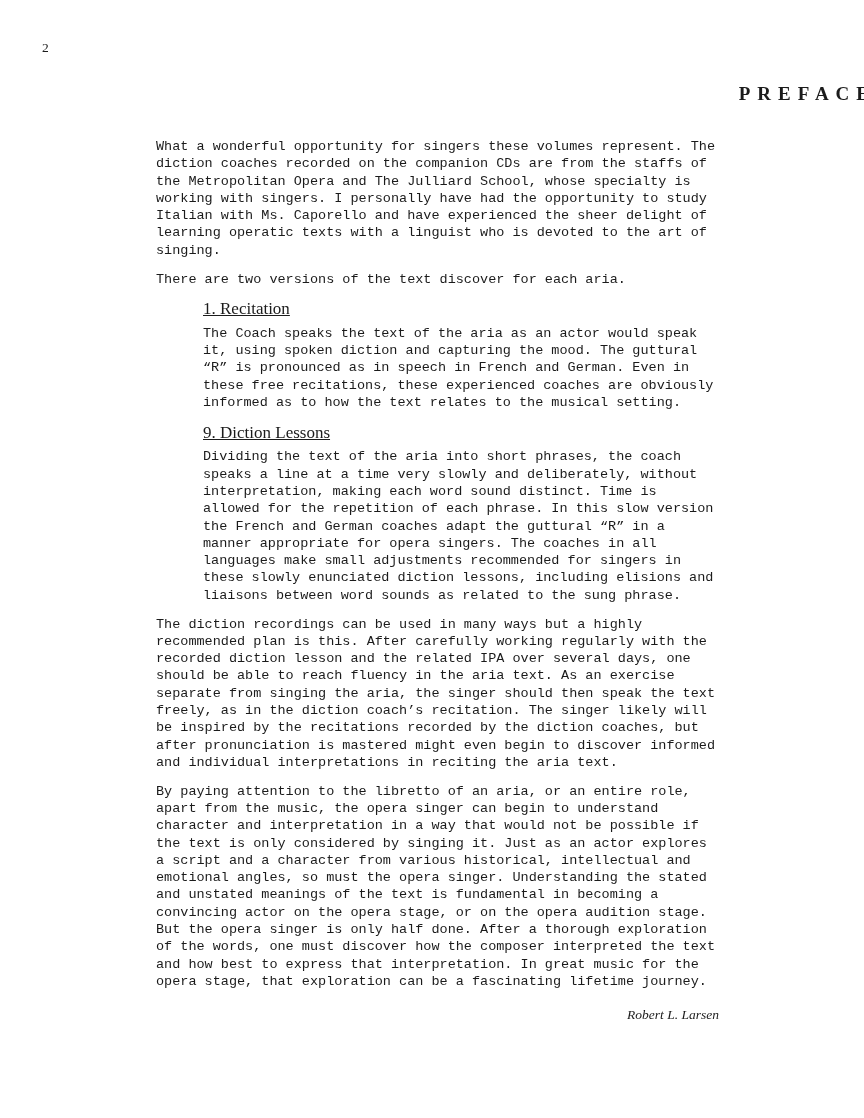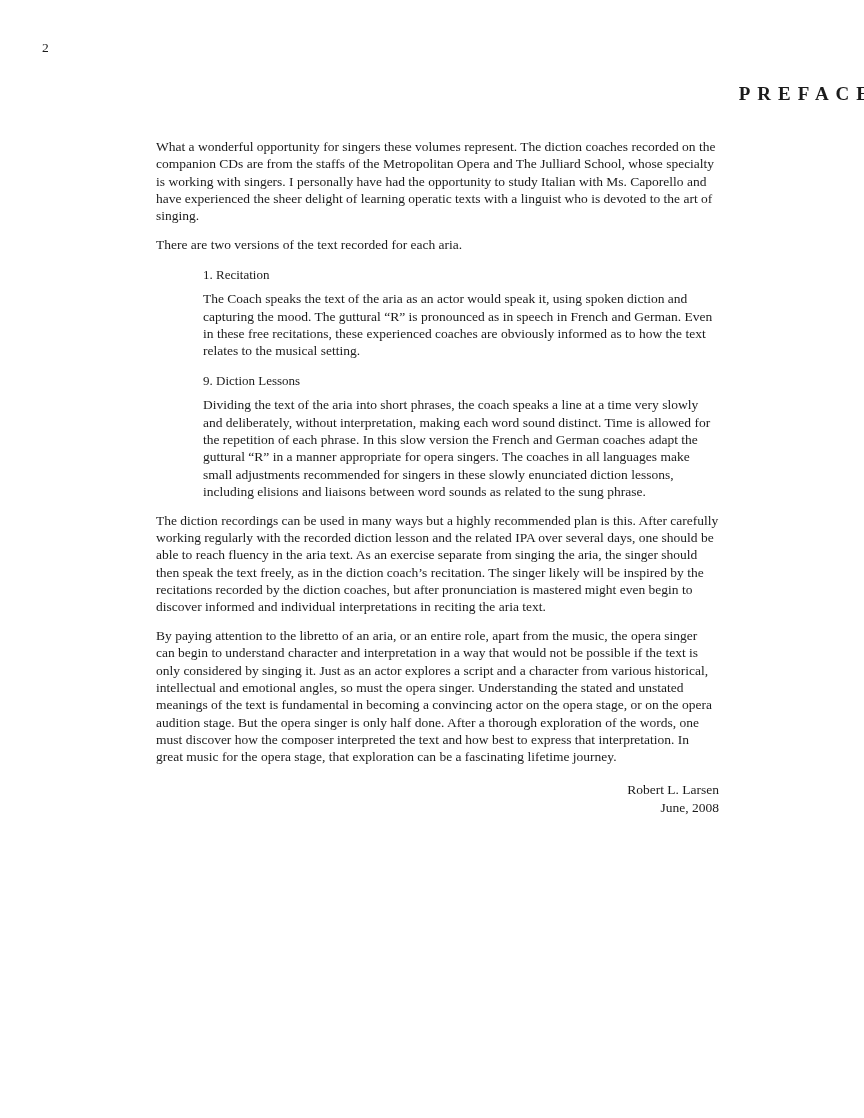--- a/index.html
+++ b/index.html
@@ -38,63 +38,65 @@
     position: absolute;
     left: 156px;
     top: 138px;
     width: 563px;
     font-size: 13.5px;
     line-height: 17.3px;
     text-align: left;
   }
   .content p {
     margin: 0 0 11.5px 0;
+    font-family: Liberation Mono, monospace;
   }
   .section-heading {
     margin: 11px 0 6.5px 47px;
-    font-size: 13px;
+    font-size: 17px;
     font-weight: normal;
     line-height: 19px;
+    text-decoration: underline;
   }
   .indented {
     margin-left: 47px !important;
   }
   .signature {
     margin-top: 16px;
     text-align: right;
     line-height: 17.5px;
+    font-style: italic;
   }
 </style>
 </head>
 <body>
 
 <div class="page">
 
   <div class="page-number">2</div>
 
   <h1 class="title">PREFACE</h1>
 
   <div class="content">
 
     <p>What a wonderful opportunity for singers these volumes represent.  The diction coaches recorded on the companion CDs are from the staffs of the Metropolitan Opera and The Julliard School, whose specialty is working with singers.  I personally have had the opportunity to study Italian with Ms. Caporello and have experienced the sheer delight of learning operatic texts with a linguist who is devoted to the art of singing.</p>
 
-    <p>There are two versions of the text recorded for each aria.</p>
+    <p>There are two versions of the text discover for each aria.</p>
 
     <h2 class="section-heading">1. Recitation</h2>
 
     <p class="indented">The Coach speaks the text of the aria as an actor would speak it, using spoken diction and capturing the mood. The guttural “R” is pronounced as in speech in French and German. Even in these free recitations, these experienced coaches are obviously informed as to how the text relates to the musical setting.</p>
 
     <h2 class="section-heading">9. Diction Lessons</h2>
 
     <p class="indented">Dividing the text of the aria into short phrases, the coach speaks a line at a time very slowly and deliberately, without interpretation, making each word sound distinct. Time is allowed for the repetition of each phrase. In this slow version the French and German coaches adapt the guttural “R” in a manner appropriate for opera singers. The coaches in all languages make small adjustments recommended for singers in these slowly enunciated diction lessons, including elisions and liaisons between word sounds as related to the sung phrase.</p>
 
 
     <p>The diction recordings can be used in many ways but a highly recommended plan is this. After carefully working regularly with the recorded diction lesson and the related IPA over several days, one should be able to reach fluency in the aria text. As an exercise separate from singing the aria, the singer should then speak the text freely, as in the diction coach’s recitation. The singer likely will be inspired by the recitations recorded by the diction coaches, but after pronunciation is mastered might even begin to discover informed and individual interpretations in reciting the aria text.</p>
 
     <p>By paying attention to the libretto of an aria, or an entire role, apart from the music, the opera singer can begin to understand character and interpretation in a way that would not be possible if the text is only considered by singing it. Just as an actor explores a script and a character from various historical, intellectual and emotional angles, so must the opera singer. Understanding the stated and unstated meanings of the text is fundamental in becoming a convincing actor on the opera stage, or on the opera audition stage. But the opera singer is only half done. After a thorough exploration of the words, one must discover how the composer interpreted the text and how best to express that interpretation. In great music for the opera stage, that exploration can be a fascinating lifetime journey.</p>
 
     <div class="signature">
       <div>Robert L. Larsen</div>
-      <div>June, 2008</div>
     </div>
 
   </div>
 </div>
 
 </body></html>

